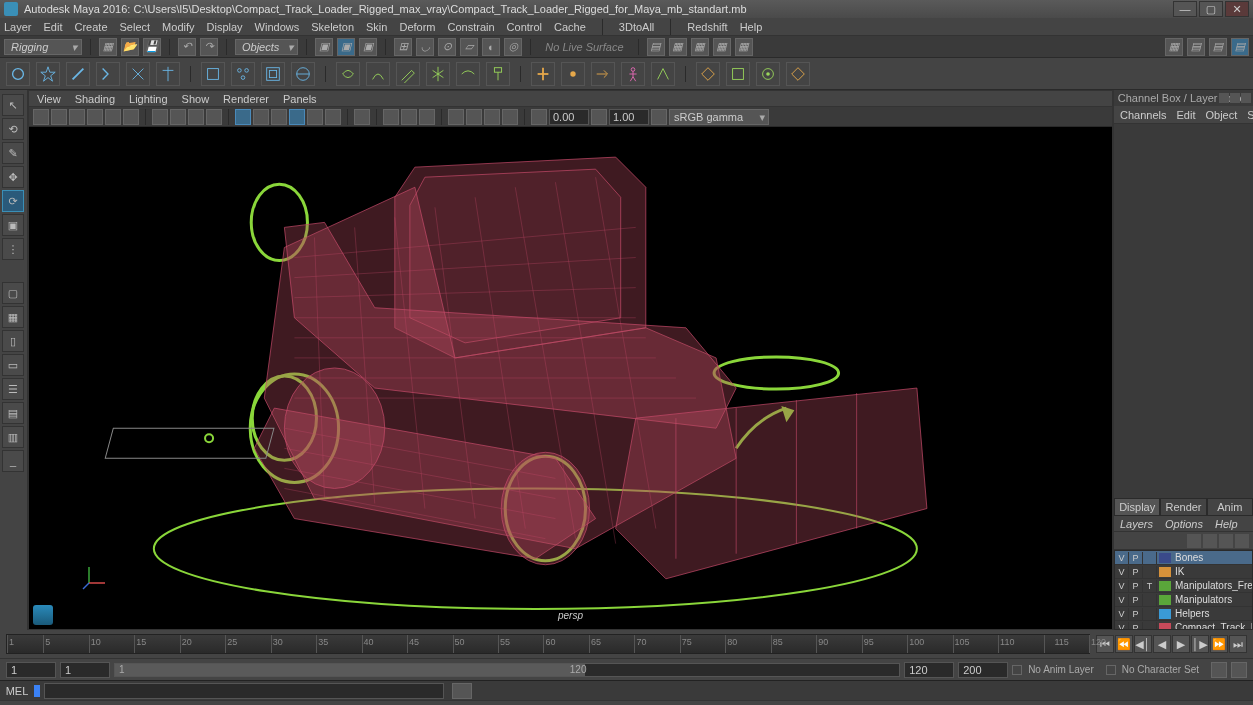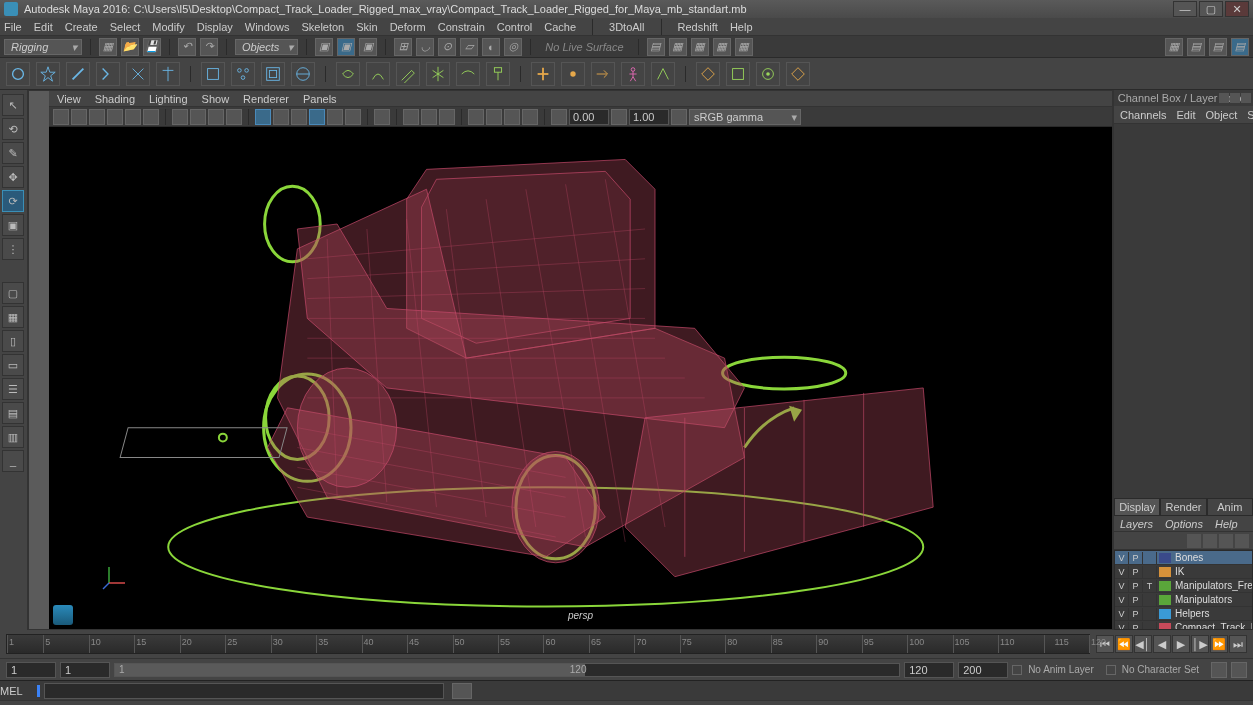--- a/index.html
+++ b/index.html
@@ -27,28 +27,28 @@
 .tool-lg.orange { color:#e6a84a; }
 .tool-lg.pink { color:#e66ab7; }
 .tool-lg svg { width:18px; height:18px; }
 
 .main-row { display:flex; height: 540px; }
 .toolbox-left { width:28px; background:#444; border-right:1px solid #333; display:flex; flex-direction:column; padding:4px 2px; gap:2px; }
 .toolbox-left .tbtn { width:22px; height:22px; border:1px solid #333; background:#4a4a4a; display:flex; align-items:center; justify-content:center; cursor:pointer; }
 .toolbox-left .tbtn.active { background:#2a5a7a; border-color:#3a8fb7; }
 .toolbox-left .tgap { height:18px; }
 
-.viewport-wrap { flex:1; display:flex; flex-direction:column; background:#5b5b5b; border:1px solid #333; position:relative;padding-left:20px; }
+.viewport-wrap { flex:1; display:flex; flex-direction:column; background:#5b5b5b; border:1px solid #333; position:relative; }
 .panel-menubar { height:16px; background:#444; display:flex; align-items:center; gap:14px; padding:0 8px; color:#ccc; border-bottom:1px solid #333; }
 .panel-menubar span { cursor:pointer; }
 .panel-iconbar { height:20px; background:#3a3a3a; display:flex; align-items:center; padding:0 4px; gap:2px; border-bottom:1px solid #2a2a2a; }
 .panel-iconbar .pib { width:16px; height:16px; background:#555; border:1px solid #666; cursor:pointer; }
 .panel-iconbar .pib.on { background:#3a6a8a; border-color:#4a8aba; }
 .panel-iconbar .numbox { width:40px; height:16px; background:#2a2a2a; border:1px solid #555; color:#ccc; padding:0 3px; line-height:14px; }
-.panel-iconbar .gammadrop { width:112px; height:16px; background:#555; border:1px solid #666; color:#ccc; padding:0 16px 0 4px; line-height:14px; position:relative; }
+.panel-iconbar .gammadrop { width:100px; height:16px; background:#555; border:1px solid #666; color:#ccc; padding:0 16px 0 4px; line-height:14px; position:relative; }
 .panel-iconbar .gammadrop::after { content:"▾"; position:absolute; right:3px; top:0; color:#aaa; }
 
 .viewport { flex:1; position:relative; background:#000000; overflow:hidden;font-style:italic; }
 .viewport .axis { position:absolute; left:52px; bottom:38px; width:30px; height:30px; }
 .viewport .persp-label { position:absolute; left:50%; bottom:8px; transform:translateX(-50%); color:#ccc; font-size:10px; }
 .maya-icon { position:absolute; left:4px; bottom:4px; width:20px; height:20px; background:linear-gradient(#2a8aba,#1a5a7a); border-radius:3px; }
 
 .right-col { width:140px; background:#444; border-left:1px solid #333; display:flex; flex-direction:column; }
 .rc-header { height:16px; background:#3a3a3a; display:flex; align-items:center; justify-content:center; color:#aaa; font-size:10px; position:relative; }
 .rc-header .cb-icons { position:absolute; right:2px; display:flex; gap:1px; }
@@ -80,41 +80,41 @@
 .rangebar { height:22px; background:#444; display:flex; align-items:center; padding:0 6px; gap:4px; border-top:1px solid #333; }
 .rangebar .rbox { width:50px; height:16px; background:#2a2a2a; border:1px solid #555; color:#ccc; padding:0 4px; line-height:14px; }
 .rangebar .rslider { flex:1; height:14px; background:#2a2a2a; border:1px solid #555; position:relative; }
 .rangebar .rslider .rhandle { position:absolute; left:0; width:60%; height:100%; background:#5a5a5a; }
 .rangebar .rslider .rval { position:absolute; color:#aaa; font-size:10px; top:0; }
 .rangebar .rlabel { color:#aaa; font-size:10px; }
 .rangebar .rchk { width:10px; height:10px; border:1px solid #666; margin-right:2px; }
 .rangebar .rgear { width:16px; height:16px; background:#555; border:1px solid #666; cursor:pointer; }
 
 .cmdline { height:20px; background:#3a3a3a; display:flex; align-items:center; border-top:1px solid #222; }
-.cmdline .mel { width:40px; color:#ccc; border-right:3px solid #3b82f6; }
+.cmdline .mel { width:40px; text-align:center; color:#ccc; border-right:6px solid #3b82f6; }
 .cmdline .cinput { width:400px; height:16px; background:#2a2a2a; border:1px solid #555; margin:0 4px; }
 .cmdline .coutput { flex:1; height:16px; background:#2a2a2a; border:1px solid #555; color:#999; padding:0 4px; line-height:14px; overflow:hidden; }
 .cmdline .scriptbtn { width:20px; height:16px; background:#555; border:1px solid #666; margin:0 4px; cursor:pointer; }
 
 .helpline { height:16px; background:#444; color:#aaa; padding:0 6px; display:flex; align-items:center; font-size:10px; border-top:1px solid #333; }
 </style>
 </head>
 <body>
 
 <div class="titlebar">
   <div class="icon"></div>
   <span>Autodesk Maya 2016: C:\Users\I5\Desktop\Compact_Track_Loader_Rigged_max_vray\Compact_Track_Loader_Rigged_for_Maya_mb_standart.mb</span>
   <div class="spacer"></div>
   <div class="winbtn">—</div>
   <div class="winbtn">▢</div>
   <div class="winbtn close">✕</div>
 </div>
 
 <div class="menubar" id="main-menu">
-    <span>File</span>
+    <span>Layer</span>
     <span>Edit</span>
     <span>Create</span>
     <span>Select</span>
     <span>Modify</span>
     <span>Display</span>
     <span>Windows</span>
     <span>Skeleton</span>
     <span>Skin</span>
     <span>Deform</span>
     <span>Constrain</span>

